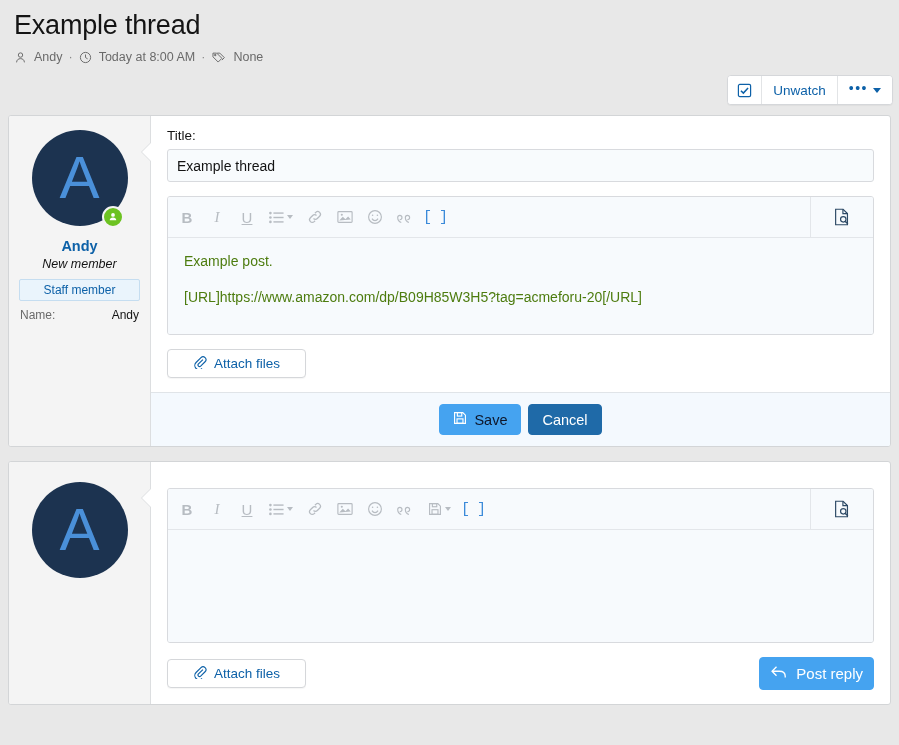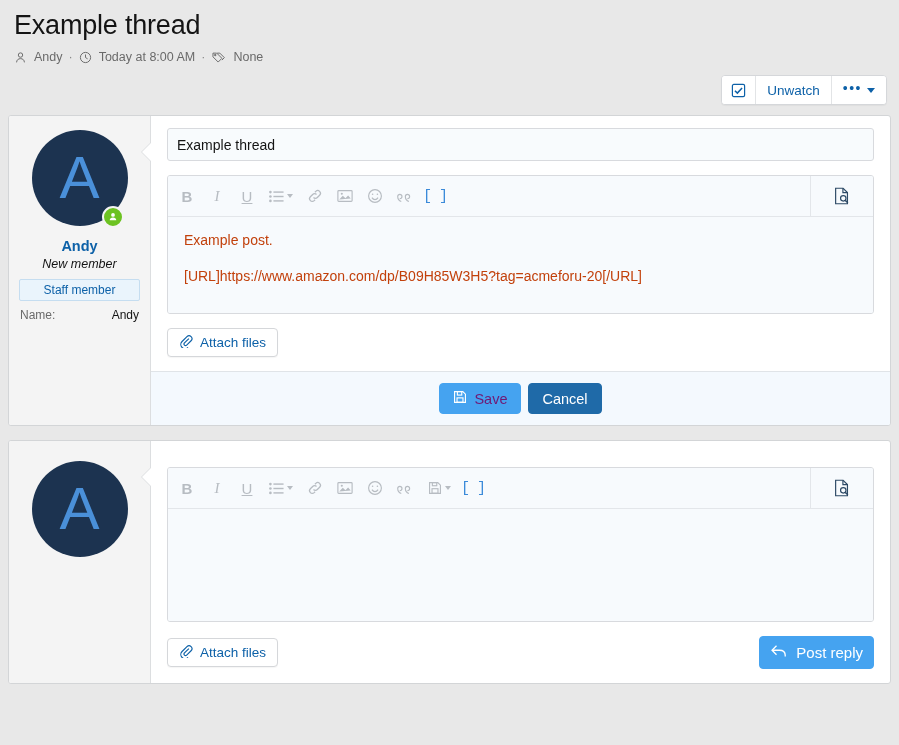--- a/index.html
+++ b/index.html
@@ -32,21 +32,21 @@
     height: 18px;
   }
   .meta-row .sep { color: #8a8a8a; margin: 0 2px; }
   .meta-ico { display: inline-flex; align-items: center; margin-right: 3px; }
   .meta-ico svg { display: block; }
 
   
   .actions-bar {
     display: flex;
     justify-content: flex-end;
-    padding: 9px 12px 10px 14px;
+    padding: 9px 6px 10px 14px;
   }
   .btn-group {
     display: flex;
     background: #fff;
     border: 1px solid #d5d7da;
     border-radius: 4px;
     overflow: hidden;
     box-shadow: 0 1px 1px rgba(0,0,0,.04);
   }
   .btn-group > * {
@@ -225,34 +225,34 @@
     width: 63px;
     border-left: 1px solid #e3e6ea;
     color: #2d4a66;
     cursor: pointer;
   }
   .editor-area {
     padding: 13px 16px;
     min-height: 96px;
     font-size: 14px;
     line-height: 1.55;
-    color: #c2410c;
+    color: #4d7c0f;
     background: #f7fafd;
   }
   .editor-area.empty { min-height: 112px; }
   .editor-area p { margin: 0 0 14px 0; }
   .editor-area p:last-child { margin-bottom: 0; }
 
   .attach-row { margin-top: 14px; display: flex; align-items: center; justify-content: space-between; }
   .btn-attach {
     display: inline-flex;
     align-items: center;
     gap: 7px;
     height: 29px;
-    padding: 0 11px;
+    padding: 0 25px;
     background: #fff;
     border: 1px solid #d5d7da;
     border-radius: 4px;
     color: #0d61a8;
     font-size: 13.5px;
     cursor: pointer;
     box-shadow: 0 1px 1px rgba(0,0,0,.04);
   }
   .btn-post-reply {
     display: inline-flex;
@@ -273,21 +273,21 @@
     border-top: 1px solid #e0e4e8;
     padding: 11px 0;
     display: flex;
     justify-content: center;
     gap: 7px;
   }
   .btn-save {
     display: inline-flex; align-items: center; gap: 7px;
     height: 31px; padding: 0 13px;
     background: #45a3f0; border: 1px solid #45a3f0;
-    border-radius: 4px; color: #701a75; font-size: 14.5px; cursor: pointer;
+    border-radius: 4px; color: #0f172a; font-size: 14.5px; cursor: pointer;
   }
   .btn-cancel {
     display: inline-flex; align-items: center;
     height: 31px; padding: 0 13px;
     background: #1f6aa8; border: 1px solid #1f6aa8;
     border-radius: 4px; color: #fff; font-size: 14.5px; cursor: pointer;
   }
   .msg-reply .msg-user { padding-top: 20px; }
 </style>
 </head>
@@ -357,20 +357,21 @@
     <div class="user-extra">
       <span class="k">Name:</span>
       <span class="v">Andy</span>
     </div>
   </div>
 
   <div class="msg-main">
     <span class="notch"></span>
 
     <div class="msg-body">
+      <div class="field-label">Title:</div>
       <input class="text-input" type="text" value="Example thread" style="">
 
       <div class="editor">
         <div class="editor-toolbar">
           <div class="tb-left">
             <div class="tb-btn">
                 <b>B</b>
               </div>
             <div class="tb-btn">
                 <i>I</i>

